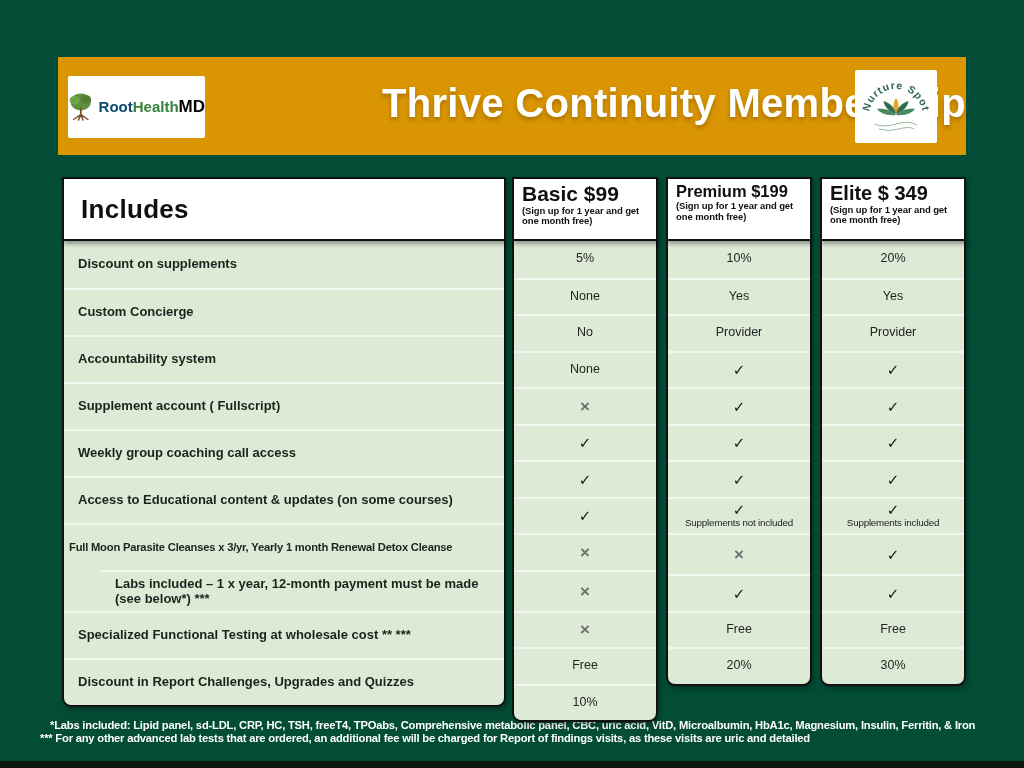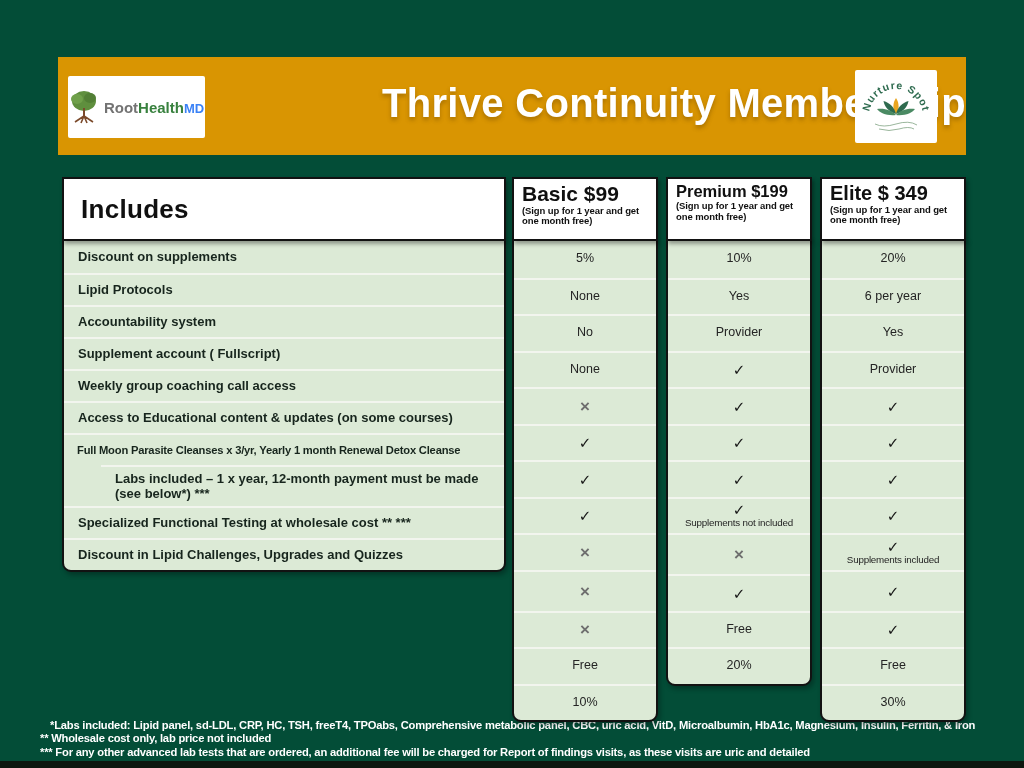--- a/index.html
+++ b/index.html
@@ -18,23 +18,23 @@
   .band-title{
     position:absolute;left:0;right:0;top:24px;text-align:right;
     font-size:40px;font-weight:bold;color:#ffffff;letter-spacing:.3px;
     text-shadow:0 3px 4px rgba(80,50,0,.35);
   }
   .logo-left{
     position:absolute;left:10px;top:19px;width:137px;height:62px;background:#fff;
     border-radius:2px;display:flex;align-items:center;justify-content:center;gap:5px;
   }
   .logo-left .wordmark{font-size:15px;font-weight:bold;white-space:nowrap;}
-  .logo-left .w-root{color:#737373;}
+  .logo-left .w-root{color:#0c4a6e;}
   .logo-left .w-health{color:#38813e;}
-  .logo-left .w-md{color:#3b82f6;font-size:13px;}
+  .logo-left .w-md{color:#000000;font-size:17px;}
   .logo-right{
     position:absolute;right:29px;top:13px;width:82px;height:73px;background:#fff;
     border-radius:2px;display:flex;align-items:center;justify-content:center;
   }
   
   .includes-panel{position:absolute;left:62px;top:177px;width:444px;}
   .plan-col{position:absolute;top:177px;width:146px;}
   .plan-basic{left:512px;} .plan-premium{left:666px;} .plan-elite{left:820px;}
   .header-box{
     position:relative;z-index:2;background:#fff;border:2px solid var(--panel-border);
@@ -47,25 +47,25 @@
   .plan-basic .plan-title{font-size:21px;}
   .plan-premium .plan-title{font-size:16.5px;}
   .plan-elite .plan-title{font-size:20px;}
   .plan-sub{font-size:9.5px;font-weight:bold;line-height:1.1;margin-top:1px;letter-spacing:-.1px;}
   .body-box{
     position:relative;z-index:1;margin-top:-2px;background:var(--cell);
     border:2px solid var(--panel-border);border-radius:0 0 9px 9px;overflow:hidden;
     box-shadow:2px 3px 5px rgba(0,0,0,.3);
   }
   .frow{
-    height:32px;display:flex;align-items:center;padding:2px 8px 2px 14px;
+    height:47px;display:flex;align-items:center;padding:2px 8px 2px 14px;
     font-size:13px;font-weight:bold;color:#17251d;border-top:2px solid var(--sep);
     line-height:1.15;
   }
-  .frow.small{font-size:11.2px;letter-spacing:-.2px;padding-left:13px;white-space:nowrap;}
+  .frow.small{font-size:11.2px;letter-spacing:-.2px;padding-left:5px;white-space:nowrap;}
   .frow.tall{height:41px;margin-left:37px;}
   .frow:first-child,.vrow:first-child{border-top:none;}
   .vrow{
     height:36.5px;display:flex;flex-direction:column;align-items:center;justify-content:center;
     font-size:12.5px;color:#242424;border-top:2px solid var(--sep);text-align:center;line-height:1.1;
   }
   .vrow.tall{height:41px;}
   .vrow .check{font-size:15px;font-weight:bold;color:var(--ink);line-height:1;}
   .vrow .cross{font-size:17px;font-weight:bold;color:var(--cross);line-height:1;}
   .vrow .caption{font-size:9.8px;color:#242424;margin-top:1px;white-space:nowrap;letter-spacing:-.2px;}
@@ -109,29 +109,29 @@
       <path d="M37 41 C46 42 53 39 56 35 C48 34 41 36.5 37 41 Z" fill="#4a8a63"></path>
       <path d="M16 50 Q24 54 37 50 Q50 46 58 51 M20 55 Q30 58 40 55 Q50 52 55 55" stroke="#8fae91" stroke-width="1" fill="none" opacity="0.9"></path>
     </svg>
   </div>
 </div>
 
 <div class="includes-panel">
   <div class="header-box includes-header">Includes</div>
   <div class="body-box">
       <div class="frow">Discount on supplements</div>
-      <div class="frow">Lipid Protocols</div>
+      <div class="frow">Custom Concierge</div>
       <div class="frow">Accountability system</div>
       <div class="frow">Supplement account ( Fullscript)</div>
       <div class="frow">Weekly group coaching call access</div>
       <div class="frow">Access to Educational content &amp; updates (on some courses)</div>
       <div class="frow small">Full Moon Parasite Cleanses x 3/yr, Yearly 1 month Renewal Detox Cleanse</div>
       <div class="frow tall">Labs included – 1 x year, 12-month payment must be made (see below*) ***</div>
       <div class="frow">Specialized Functional Testing at wholesale cost **  ***</div>
-      <div class="frow">Discount in Lipid Challenges, Upgrades and Quizzes</div>
+      <div class="frow">Discount in Report Challenges, Upgrades and Quizzes</div>
     </div>
 </div>
 
 <div class="plan-col plan-basic">
   <div class="header-box plan-header">
     <div class="plan-title">Basic $99</div>
     <div class="plan-sub">(Sign up for 1 year and get one month free)</div>
   </div>
   <div class="body-box">
       <div class="vrow">
@@ -225,23 +225,20 @@
 <div class="plan-col plan-elite">
   <div class="header-box plan-header">
     <div class="plan-title">Elite $ 349</div>
     <div class="plan-sub">(Sign up for 1 year and get one month free)</div>
   </div>
   <div class="body-box">
       <div class="vrow">
         <span>20%</span>
       </div>
       <div class="vrow">
-        <span>6 per year</span>
-      </div>
-      <div class="vrow">
         <span>Yes</span>
       </div>
       <div class="vrow">
         <span>Provider</span>
       </div>
       <div class="vrow">
         <span class="check">✓</span>
       </div>
       <div class="vrow">
         <span class="check">✓</span>
@@ -266,17 +263,16 @@
         <span>Free</span>
       </div>
       <div class="vrow">
         <span>30%</span>
       </div>
     </div>
 </div>
 
 <div class="footnotes">
   <div class="fn-line1">*Labs included: Lipid panel,  sd-LDL, CRP, HC, TSH, freeT4, TPOabs, Comprehensive metabolic panel, CBC, uric acid, VitD, Microalbumin, HbA1c, Magnesium, Insulin, Ferritin, &amp; Iron</div>
-  <div>**  Wholesale cost only, lab price not included</div>
   <div>*** For any other advanced lab tests that are ordered, an additional fee will be charged for Report of findings visits, as these visits are uric and detailed</div>
 </div>
 
 <div class="bottom-bar"></div>
 
 </body></html>

